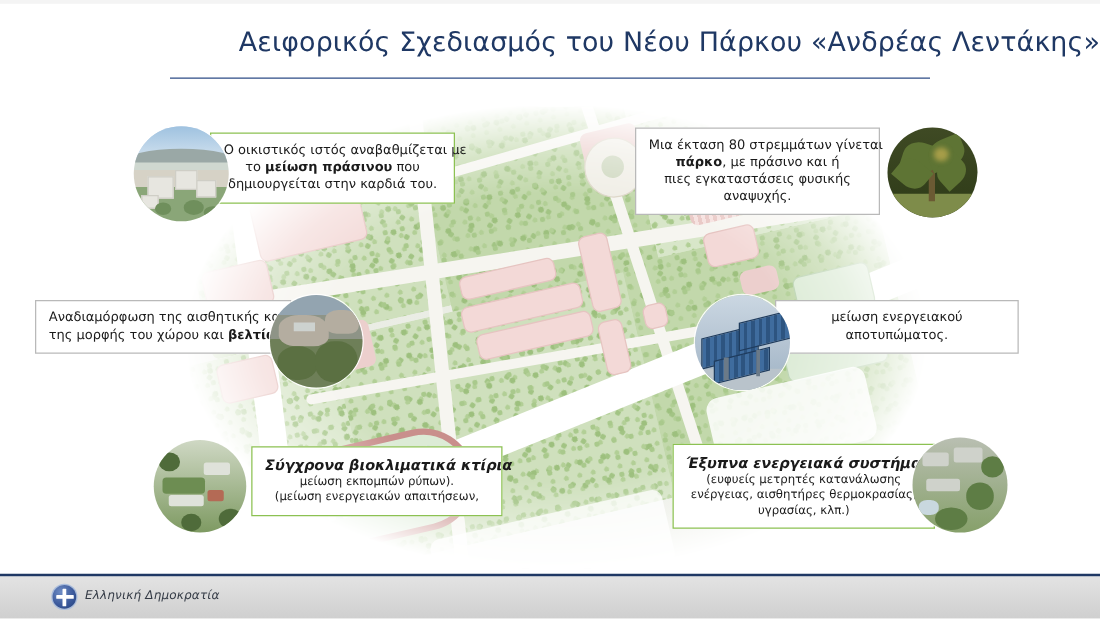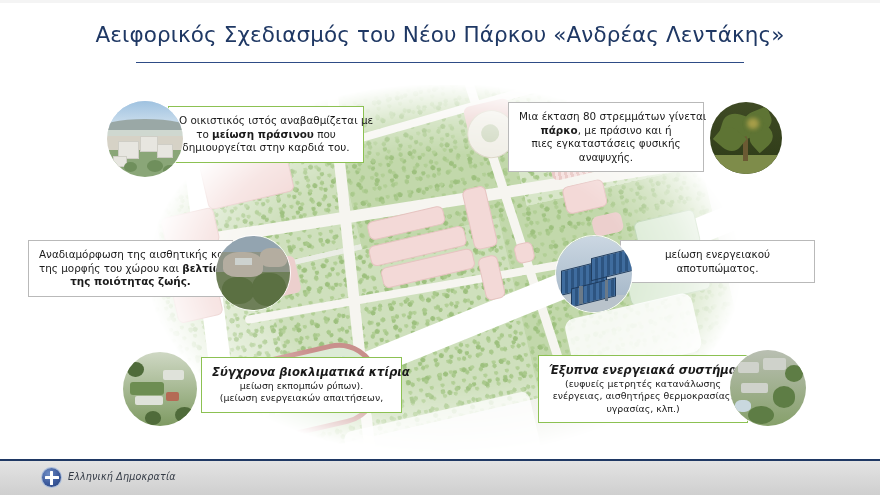--- a/index.html
+++ b/index.html
@@ -7,21 +7,21 @@
   body{
     width:880px;height:495px;
     background:#ffffff;
     font-family:"DejaVu Sans","Liberation Sans",sans-serif;
     overflow:hidden;
     position:relative;
   }
   .slide{position:relative;width:880px;height:495px;overflow:hidden;background:#fff;}
 
   
-  .title-wrap{position:absolute;left:0;top:22px;width:880px;text-align:center;}
+  .title-wrap{position:absolute;left:0;top:22px;width:880px;text-align:right;}
   .slide-title{
     font-size:21.5px;
     color:#1F3864;
     font-weight:400;
     letter-spacing:.1px;
     white-space:nowrap;
     font-family:"DejaVu Sans","Liberation Sans",sans-serif;
   }
   .title-rule{
     position:absolute;left:136px;top:62px;width:608px;height:0;
@@ -267,21 +267,20 @@
     <i class="leaf" style="left:16%;top:16%;width:40%;height:34%;transform:rotate(18deg);"></i>
     <i class="leaf" style="left:44%;top:12%;width:42%;height:32%;transform:rotate(-22deg);"></i>
     <i class="leaf" style="left:10%;top:36%;width:36%;height:30%;transform:rotate(40deg);"></i>
     <i class="leaf" style="left:54%;top:34%;width:34%;height:30%;transform:rotate(-42deg);"></i>
     <i class="glow" style="left:52%;top:22%;width:16%;height:16%;"></i>
   </div>
 
   <div class="callout gray c-main" style="left:28px;top:240px;width:205px;">
       <span class="ln">Αναδιαμόρφωση της αισθητικής και</span>
       <span class="ln">της μορφής του χώρου και <b class="b">βελτίωση</b></span>
-      <span class="ln"><b class="b">της ποιότητας ζωής.</b></span>
     </div>
   <div class="photo ph-acro" style="left:216px;top:236px;width:74px;height:74px;">
     <i class="rock" style="left:10%;top:22%;width:54%;height:34%;"></i>
     <i class="spd" style="left:26%;top:30%;width:22%;height:9%;"></i>
     <i class="dense" style="left:8%;top:56%;width:44%;height:36%;"></i>
     <i class="dense" style="left:48%;top:50%;width:46%;height:44%;"></i>
     <i class="rock" style="left:60%;top:16%;width:36%;height:26%;"></i>
   </div>
 
   <div class="photo ph-solar" style="left:556px;top:236px;width:76px;height:76px;">

